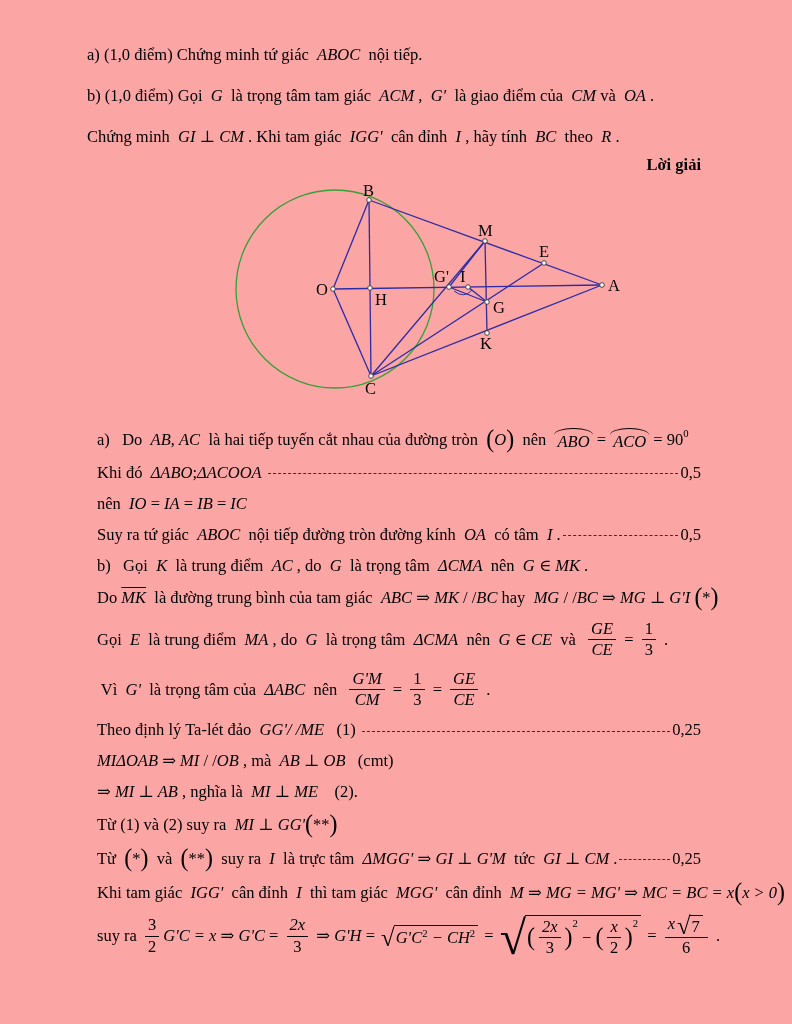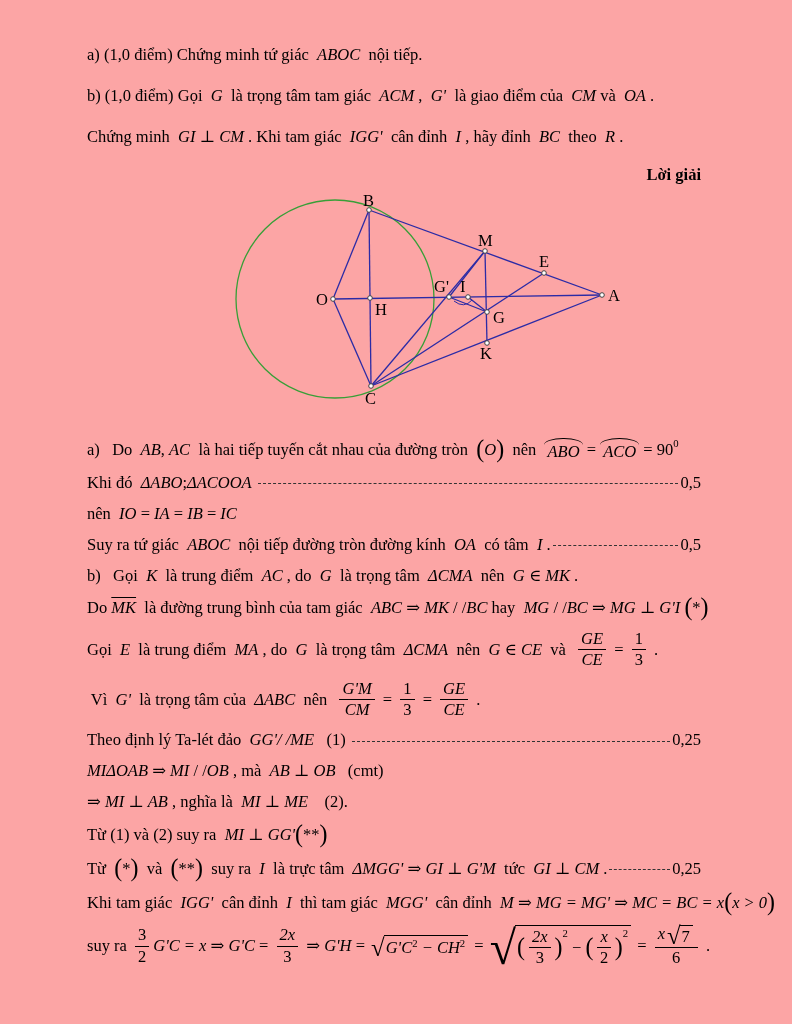--- a/index.html
+++ b/index.html
@@ -6,22 +6,22 @@
   .page{
     width:792px;height:1024px;background:#fca5a5;margin:0 auto;position:relative;
     font-family:"Liberation Serif","DejaVu Serif",serif;font-size:16.5px;color:#000;
     overflow:hidden;
     padding-left:23px;
   }
   .tcol{padding-left:64px;padding-right:114px;}
   .prob{padding-top:44px;}
   .line{display:flex;align-items:center;min-height:21px;margin-bottom:10px;}
   .prob .line{margin-bottom:20px;}
-  .prob .line:last-child{margin-bottom:18px;}
-  .sol .line{margin-bottom:10px;}
+  .prob .line:last-child{margin-bottom:8px;}
+  .sol .line{margin-bottom:10px;margin-left:10px;}
   .tk{white-space:pre;}
   .it{font-style:italic;white-space:pre;}
   .ov{font-style:italic;text-decoration:overline;white-space:pre;}
   .sup{font-size:0.65em;align-self:flex-start;position:relative;top:-1px;white-space:pre;}
   .bigp{font-size:1.45em;line-height:1;display:inline-block;transform:scaleY(1.06);white-space:pre;}
   .frac{display:inline-flex;flex-direction:column;align-items:center;margin:0 4px;line-height:1.12;}
   .num{border-bottom:1.2px solid #000;padding:0 3px 1px;display:inline-flex;align-items:flex-start;}
   .den{padding-top:1px;display:inline-flex;}
   .sqrt{display:inline-flex;align-items:flex-end;margin:0 2px;}
   .rad{font-size:1.5em;line-height:0.85;margin-right:-1px;}
@@ -59,21 +59,21 @@
         <span class="it">OA</span>
         <span class="tk"> .</span>
       </div>
       <div class="line">
         <span class="tk">Chứng minh  </span>
         <span class="it">GI ⊥ CM</span>
         <span class="tk"> . Khi tam giác  </span>
         <span class="it">IGG'</span>
         <span class="tk">  cân đỉnh  </span>
         <span class="it">I</span>
-        <span class="tk"> , hãy đỉnh  </span>
+        <span class="tk"> , hãy tính  </span>
         <span class="it">BC</span>
         <span class="tk">  theo  </span>
         <span class="it">R</span>
         <span class="tk"> .</span>
       </div>
     </div>
   <div class="tcol">
     <div class="title">Lời giải</div>
   </div>
   <div class="figwrap">

